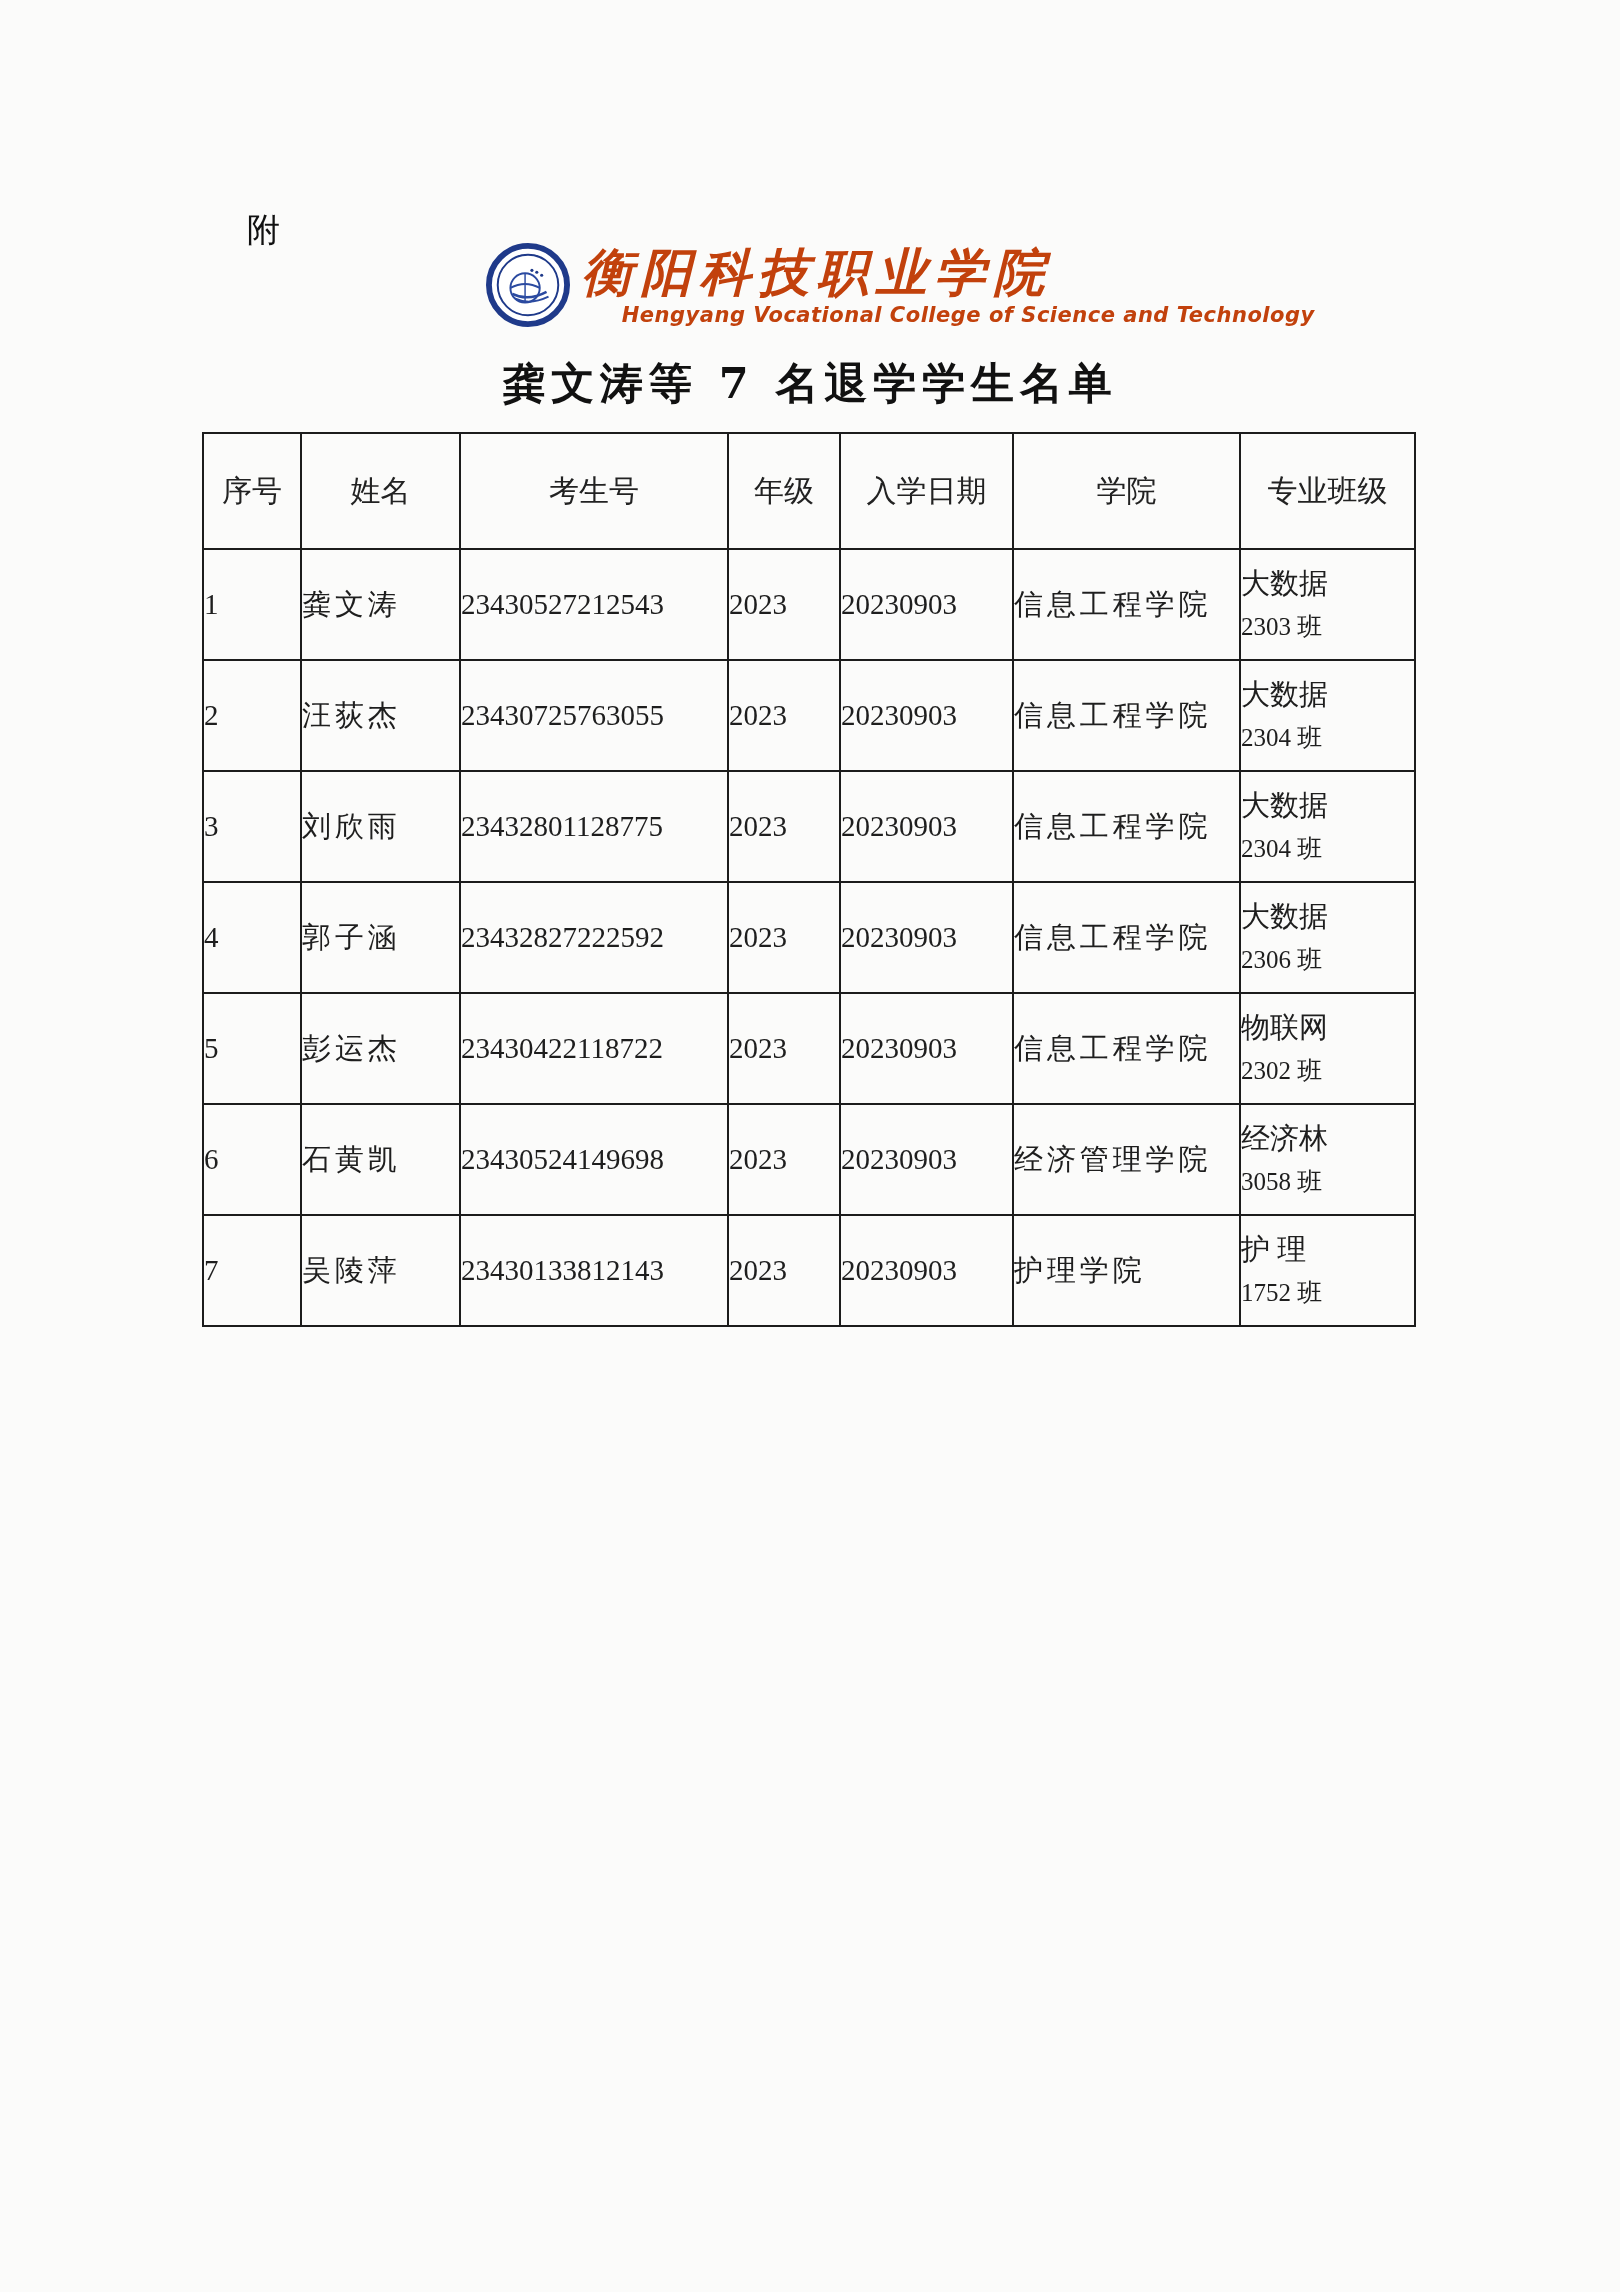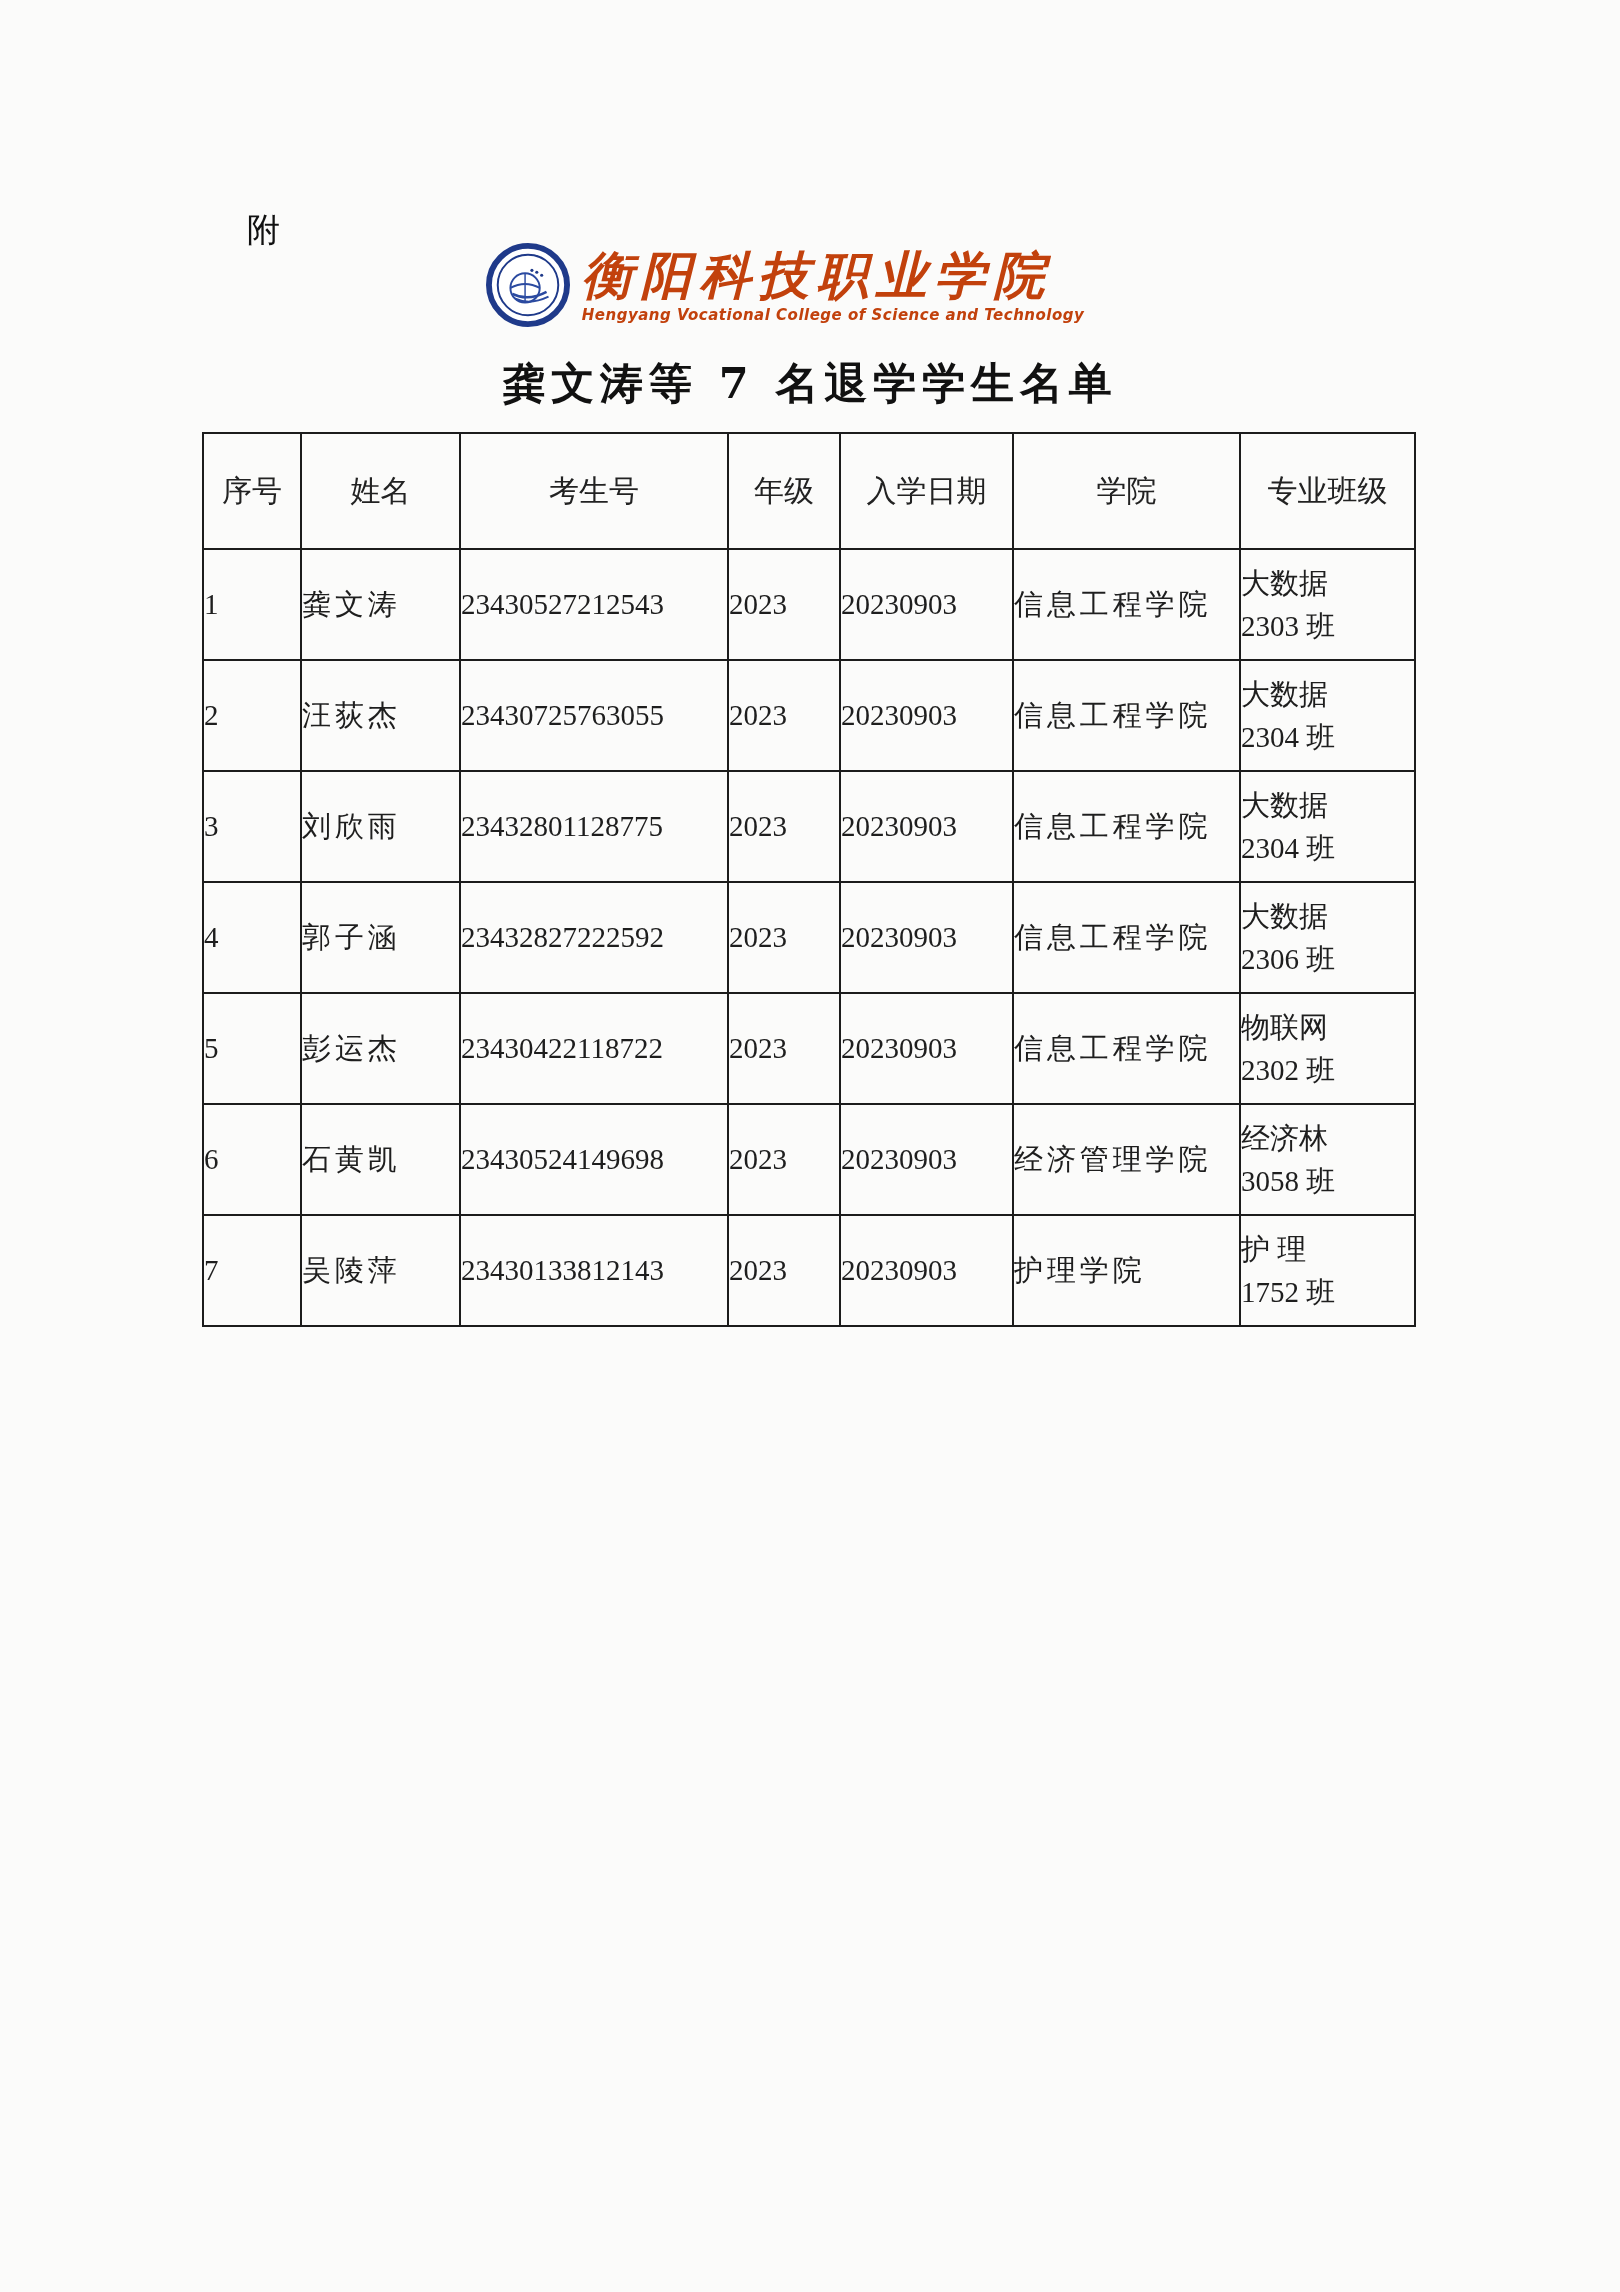--- a/index.html
+++ b/index.html
@@ -23,22 +23,22 @@
     width: 84px; height: 84px;
   }
   .logo-text { margin-left: 11.8px; color: #c2410c; }
   .logo-cn {
     font-family: "DejaVu Sans", sans-serif;
     font-size: 51px; font-weight: bold; letter-spacing: 7.8px;
     line-height: 57px; font-style: italic;
   }
   .logo-en {
     font-family: "DejaVu Sans", sans-serif;
-    font-size: 15px; font-weight: bold; font-style: italic;
-    letter-spacing: 0.5px; margin-top: 2px;
+    font-size: 21px; font-weight: bold; font-style: italic;
+    letter-spacing: 0.5px; margin-top: 2px; margin-left: 40px;
   }
   .doc-title {
     position: absolute; left: 0; width: 1620px; top: 355px;
     text-align: center; font-size: 43px; font-weight: bold;
     letter-spacing: 5.9px; color: #111;
   }
   table.roster {
     position: absolute; left: 202px; top: 432px;
     border-collapse: collapse;
     table-layout: fixed;
@@ -54,21 +54,21 @@
     font-family: "DejaVu Sans", sans-serif;
     font-size: 30px; font-weight: normal; color: #222;
   }
   table.roster td {
     height: 109px;
     font-family: "Liberation Serif", serif;
     font-size: 29px; color: #1e1e1e;
   }
   td.name, td.college { font-family: "DejaVu Sans", sans-serif; font-size: 28px; letter-spacing: 3.9px; }
   td.major { font-family: "DejaVu Sans", sans-serif; font-size: 27.4px; line-height: 43px; }
-  td.major .l2 { font-family: "Liberation Serif", serif; font-size: 29px; }
+  td.major .l2 { font-family: "Liberation Serif", serif; font-size: 25px; }
   td.seq { font-size: 29px; }
 </style>
 </head>
 <body>
 
 <div class="attach-label">附</div>
 
 <div class="logo">
   <svg class="logo-emblem" viewBox="0 0 86 86">
     <circle cx="43" cy="43" r="40" fill="#fff" stroke="#1f3a8a" stroke-width="6"></circle>

